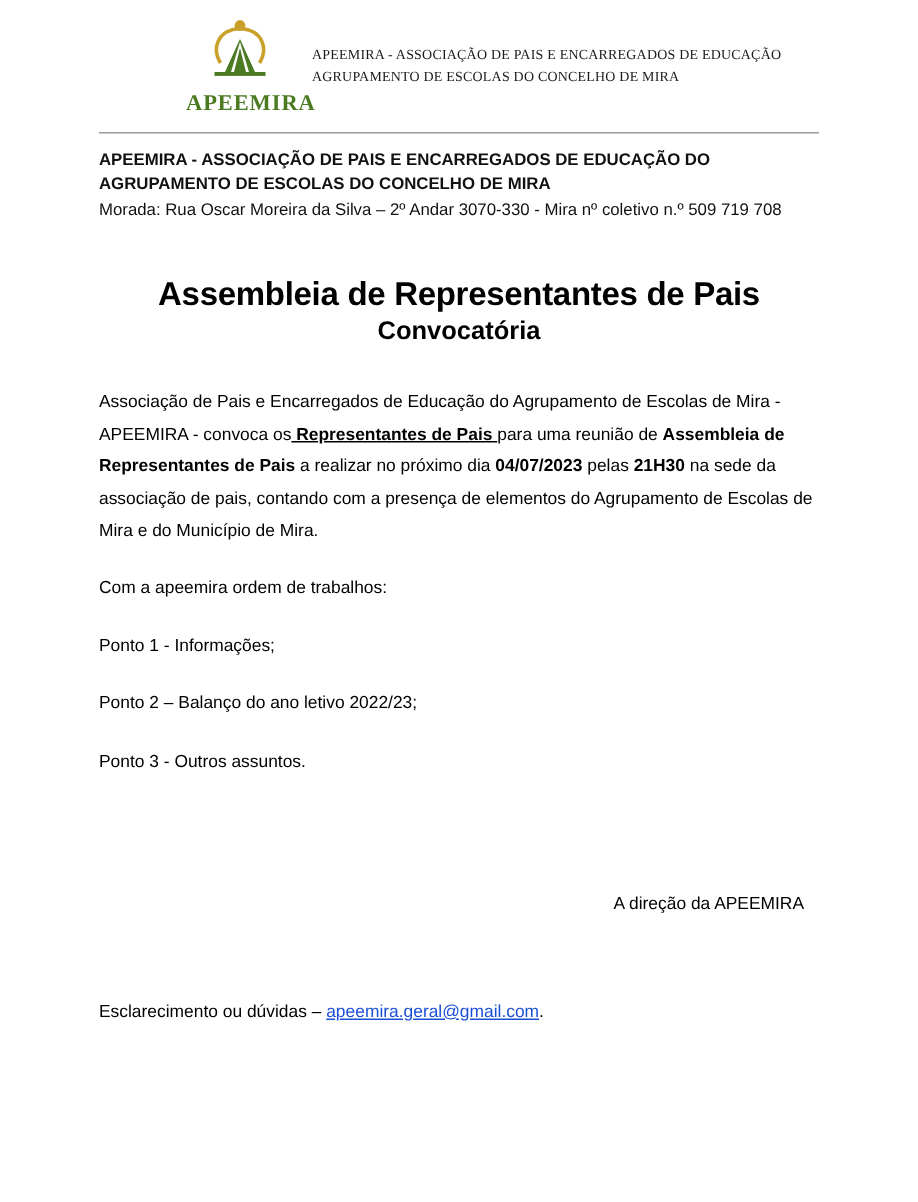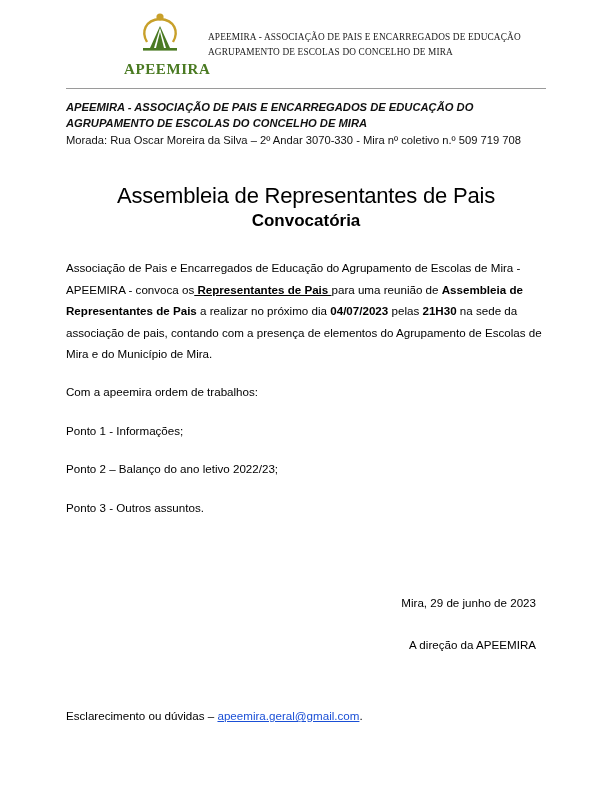--- a/index.html
+++ b/index.html
@@ -70,35 +70,34 @@
   
   .addr {
     margin-top: 10px;
     font-size: 11.2px;
     line-height: 1.5;
     color: #111111;
   }
   .addr .strong {
     font-weight: bold;
     line-height: 1.45;
-    font-style: italic;
   }
   .addr .line {
     margin-top: 1px;
   }
   a.mail {
     color: #1a4fd6;
     text-decoration: underline;
   }
 
   
   .title {
     text-align: center;
     font-size: 22px;
-    font-weight: normal;
+    font-weight: bold;
     margin-top: 34px;
     letter-spacing: -0.2px;
   }
   .subtitle {
     text-align: center;
     font-size: 17px;
     font-weight: bold;
     margin-top: 2px;
   }
 
@@ -189,21 +188,20 @@
     </p>
     <p>Com a apeemira ordem de trabalhos:</p>
     <div class="list">
       <p>Ponto 1 - Informações;</p>
       <p>Ponto 2 – Balanço do ano letivo 2022/23;</p>
       <p>Ponto 3 - Outros assuntos.</p>
     </div>
   </div>
 
   <div class="sign-wrap">
-    <div class="sign-date">Mira, 29 de junho de 2023</div>
     <div class="sign-name">A direção da APEEMIRA</div>
   </div>
 
   <div class="footer-note">
     <span>Esclarecimento ou dúvidas –</span>
     <a class="mail" href="#">apeemira.geral@gmail.com</a><span>.</span>
   </div>
 
 </div>
 

